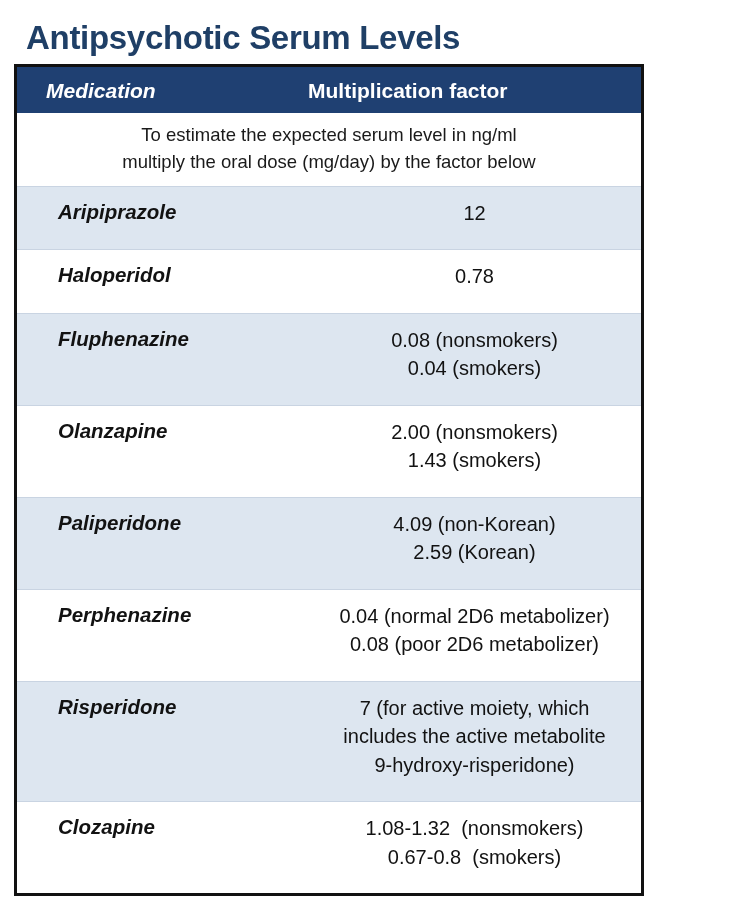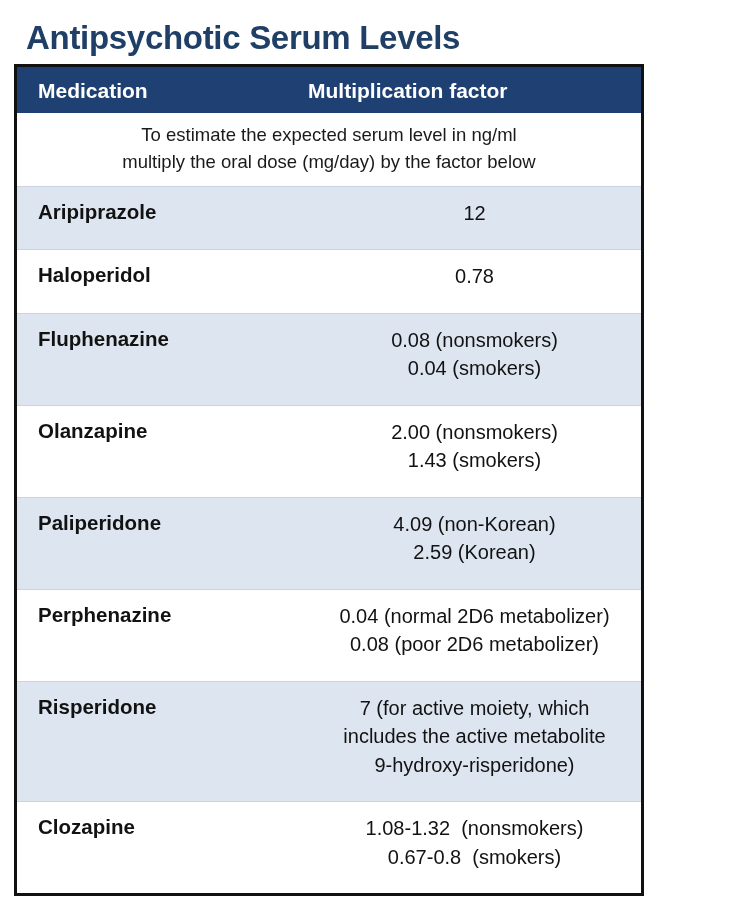--- a/index.html
+++ b/index.html
@@ -46,22 +46,23 @@
     flex: 0 0 auto;
   }
   .th {
     font-size: 21px;
     font-weight: bold;
     line-height: 1;
   }
   .col1 {
     width: 265px;
     box-sizing: border-box;
-    padding-left: 21px;
+    padding-left: 29px;
     flex: 0 0 265px;
+    font-style: italic;
   }
   .col2 {
     flex: 1 1 auto;
     box-sizing: border-box;
     padding-left: 6px;
     margin-left: 20px;
   }
   .note-row {
     background: #ffffff;
     padding: 9px 18px 11px 18px;
@@ -89,20 +90,21 @@
   .cell {
     box-sizing: border-box;
     padding-top: 12px;
     padding-bottom: 10px;
   }
   .med-name {
     font-size: 20.5px;
     font-weight: bold;
     color: #121212;
     line-height: 1.25;
+    margin-left: 12px;
   }
   .factor {
     font-size: 20px;
     color: #121212;
     line-height: 1.42;
     text-align: center;
   }
   .factor-line {
     white-space: pre;
   }

